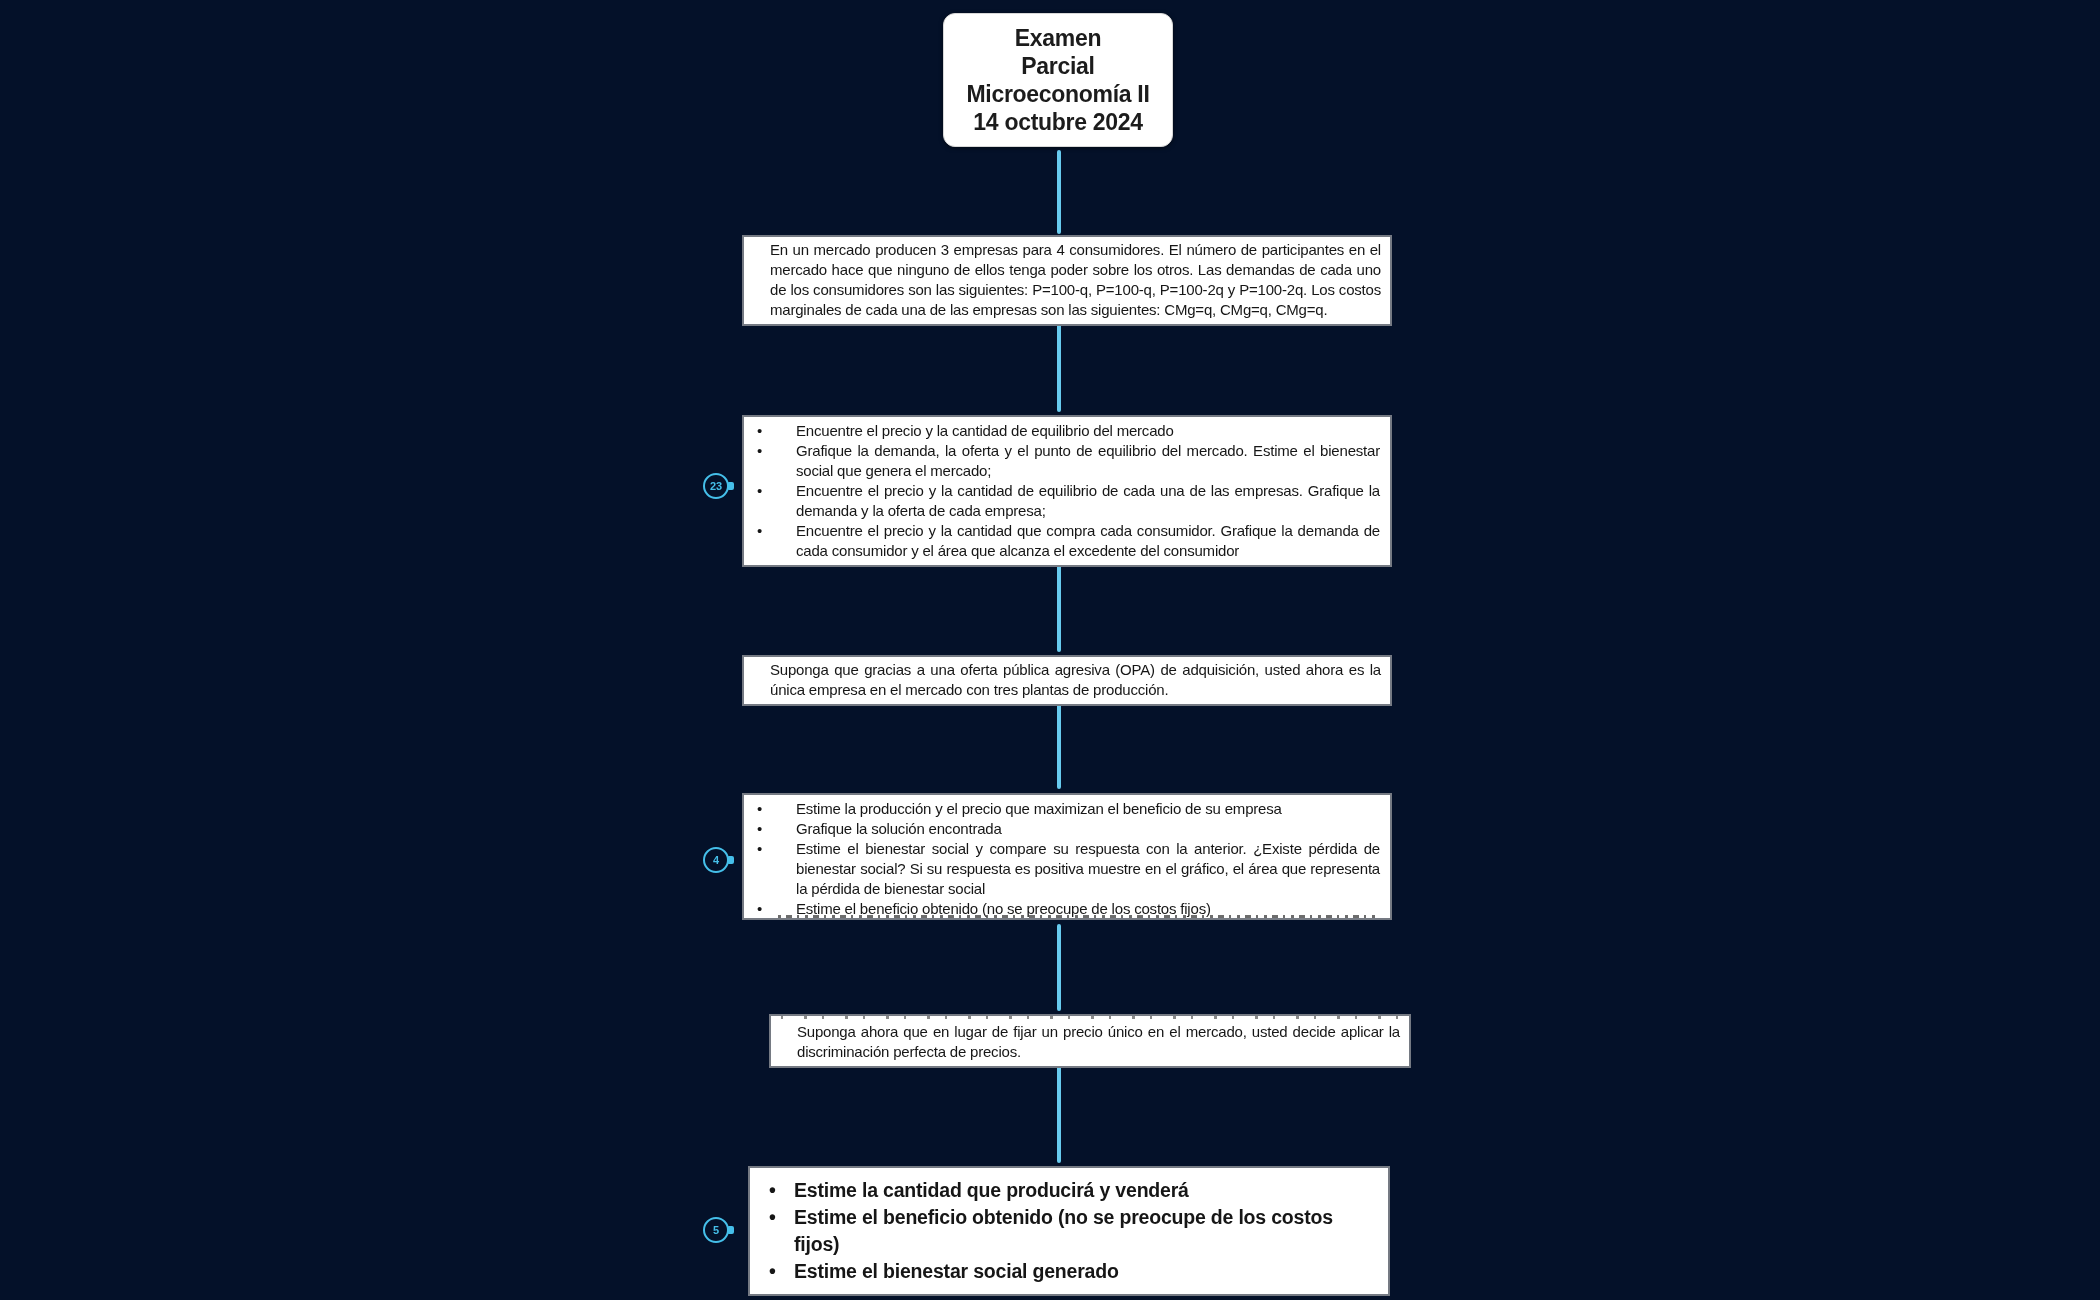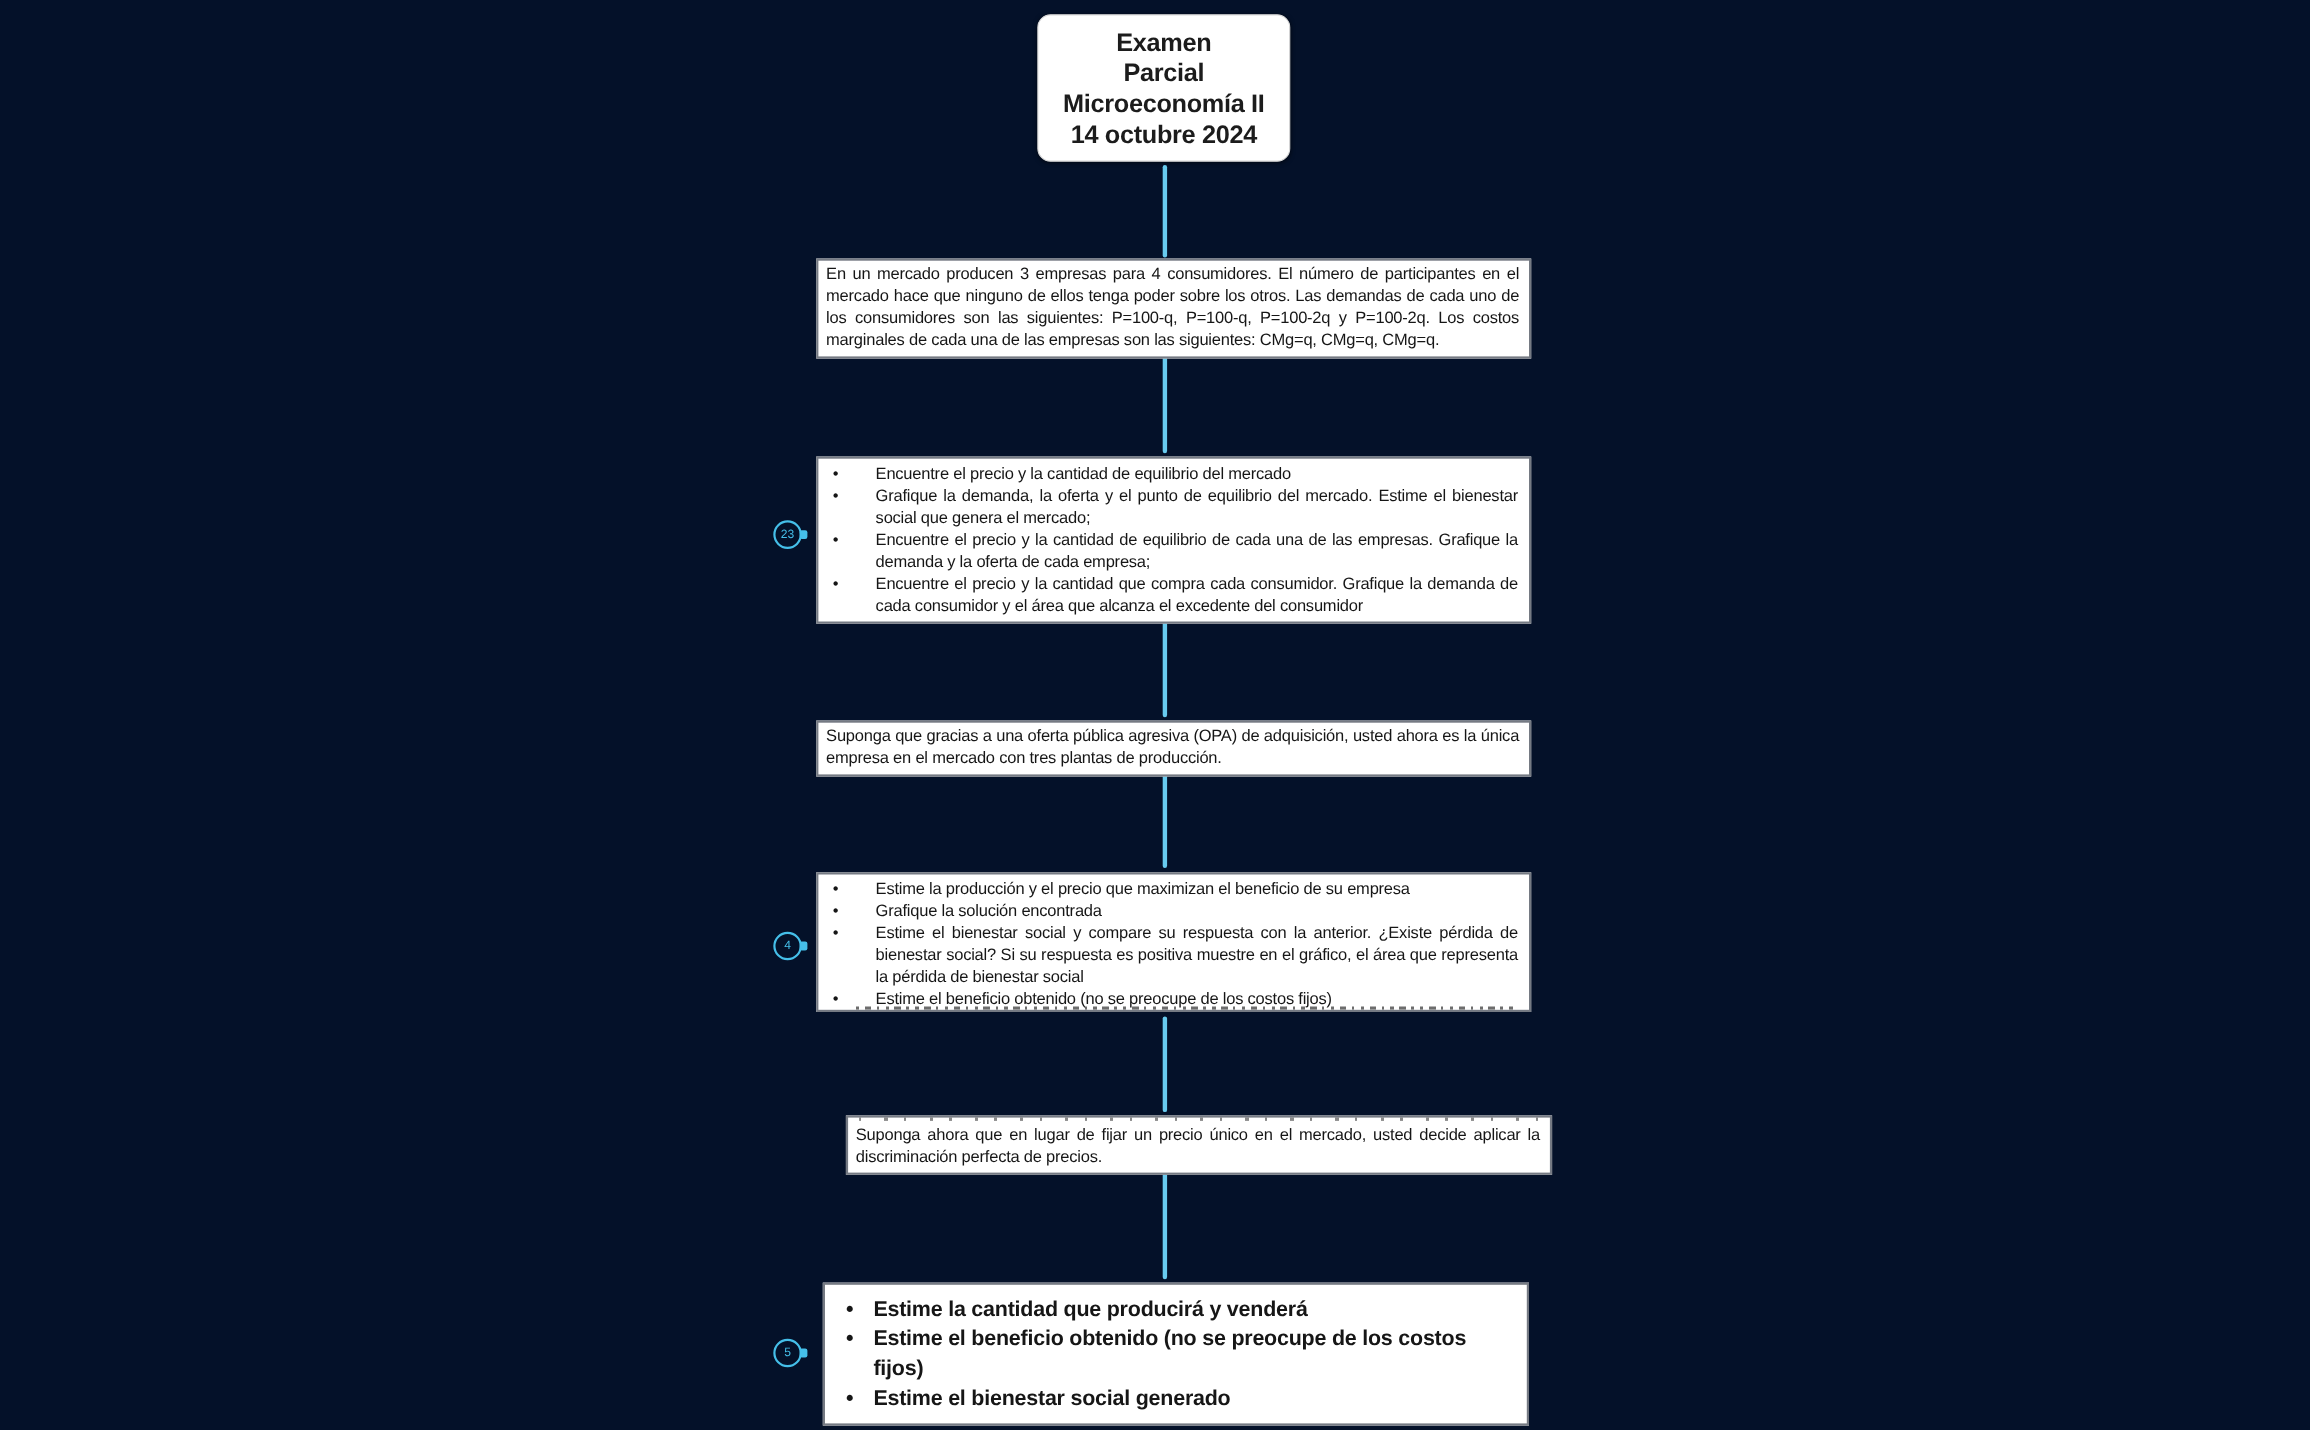--- a/index.html
+++ b/index.html
@@ -60,21 +60,21 @@
     position: absolute;
     background: #ffffff;
     border: 2px solid #757a83;
     box-sizing: border-box;
     color: #161616;
     font-size: 15px;
     line-height: 20px;
     letter-spacing: -0.2px;
   }
   .para {
-    padding: 3px 9px 4px 7px;
+    padding: 3px 9px 4px 26px;
     text-align: justify;
   }
   .n1 { left: 742px; top: 235px; width: 650px; min-height: 86px; }
   .n2 { left: 742px; top: 415px; width: 650px; min-height: 142px; }
   .n3 { left: 742px; top: 655px; width: 650px; min-height: 44px; }
   .n4 { left: 742px; top: 793px; width: 650px; height: 127px; overflow: hidden; }
   .n5 { left: 769px; top: 1014px; width: 642px; min-height: 47px; padding-top: 6px; }
   .n6 { left: 748px; top: 1166px; width: 642px; min-height: 114px;
         font-size: 19.5px; line-height: 27px; letter-spacing: -0.2px; font-weight: bold; }
 
@@ -122,21 +122,21 @@
   }
 
   
   .badge {
     position: absolute;
     width: 26px; height: 26px;
     border: 2px solid #45BFE9;
     border-radius: 50%;
     color: #45BFE9;
     font-size: 11px;
-    font-weight: 400;
+    font-weight: 700;
     display: flex;
     align-items: center;
     justify-content: center;
     box-sizing: border-box;
     background: transparent;
   }
   .badge::after {
     content: "";
     position: absolute;
     right: -7px; top: 50%;

